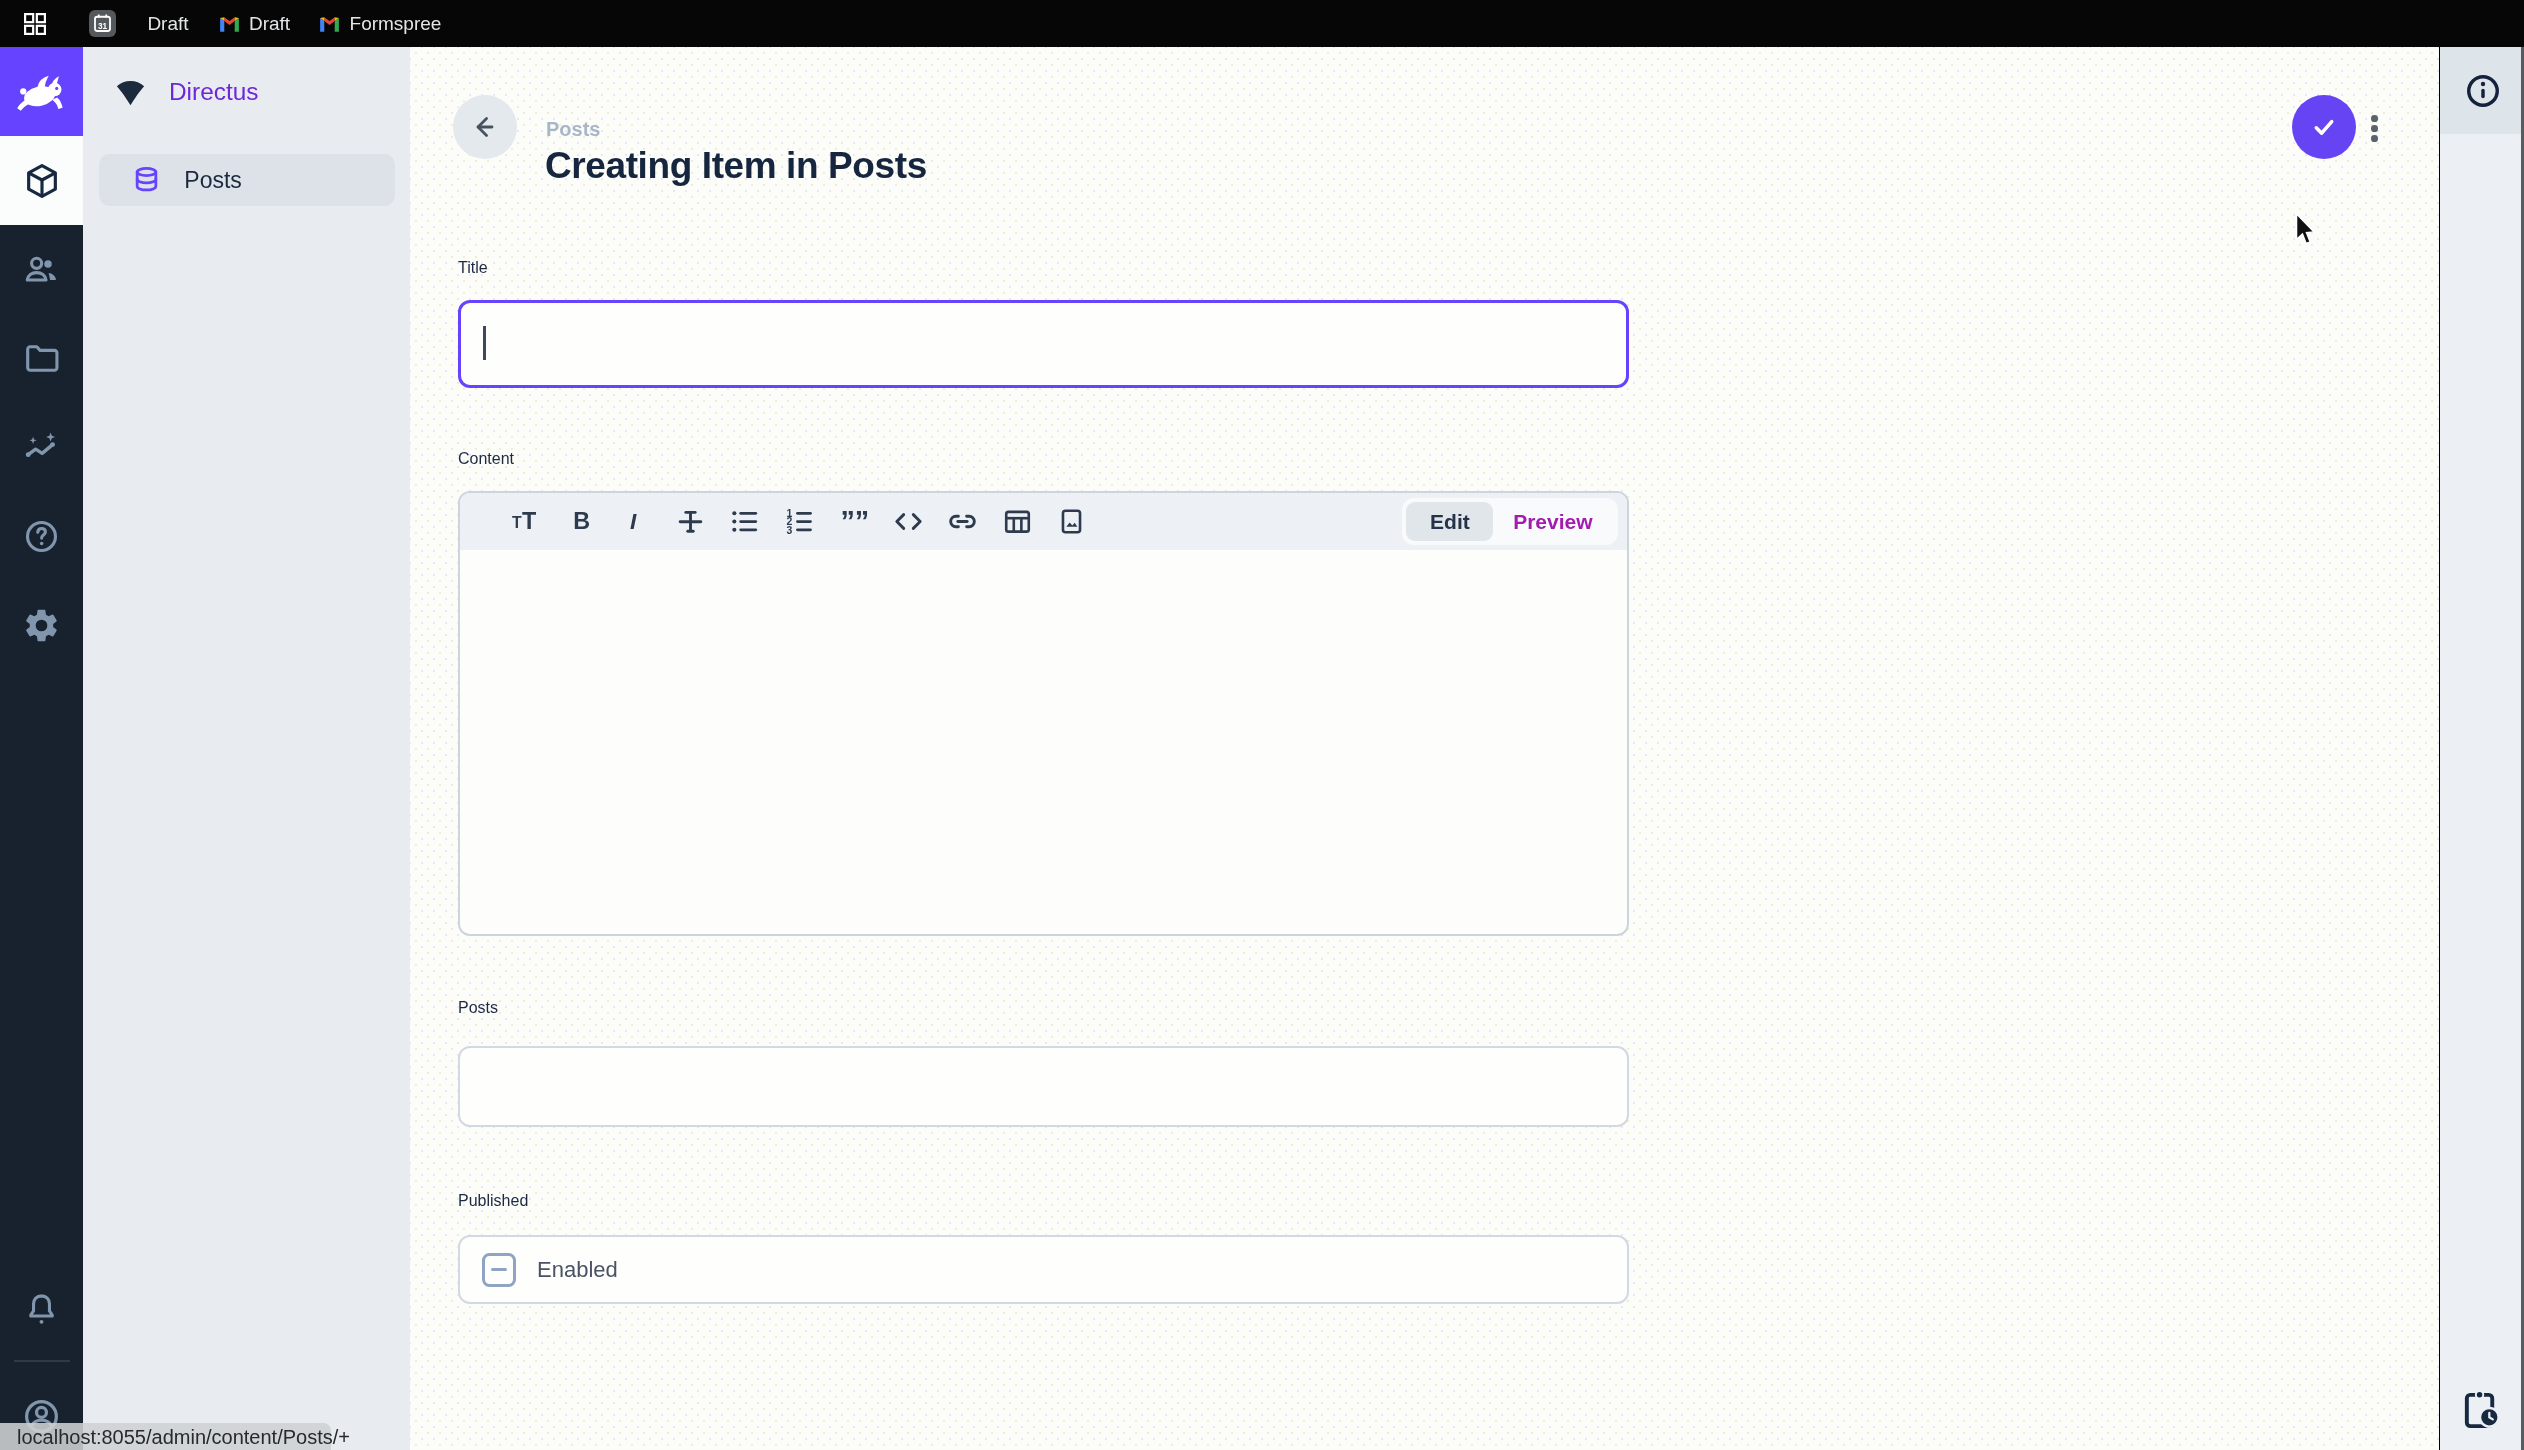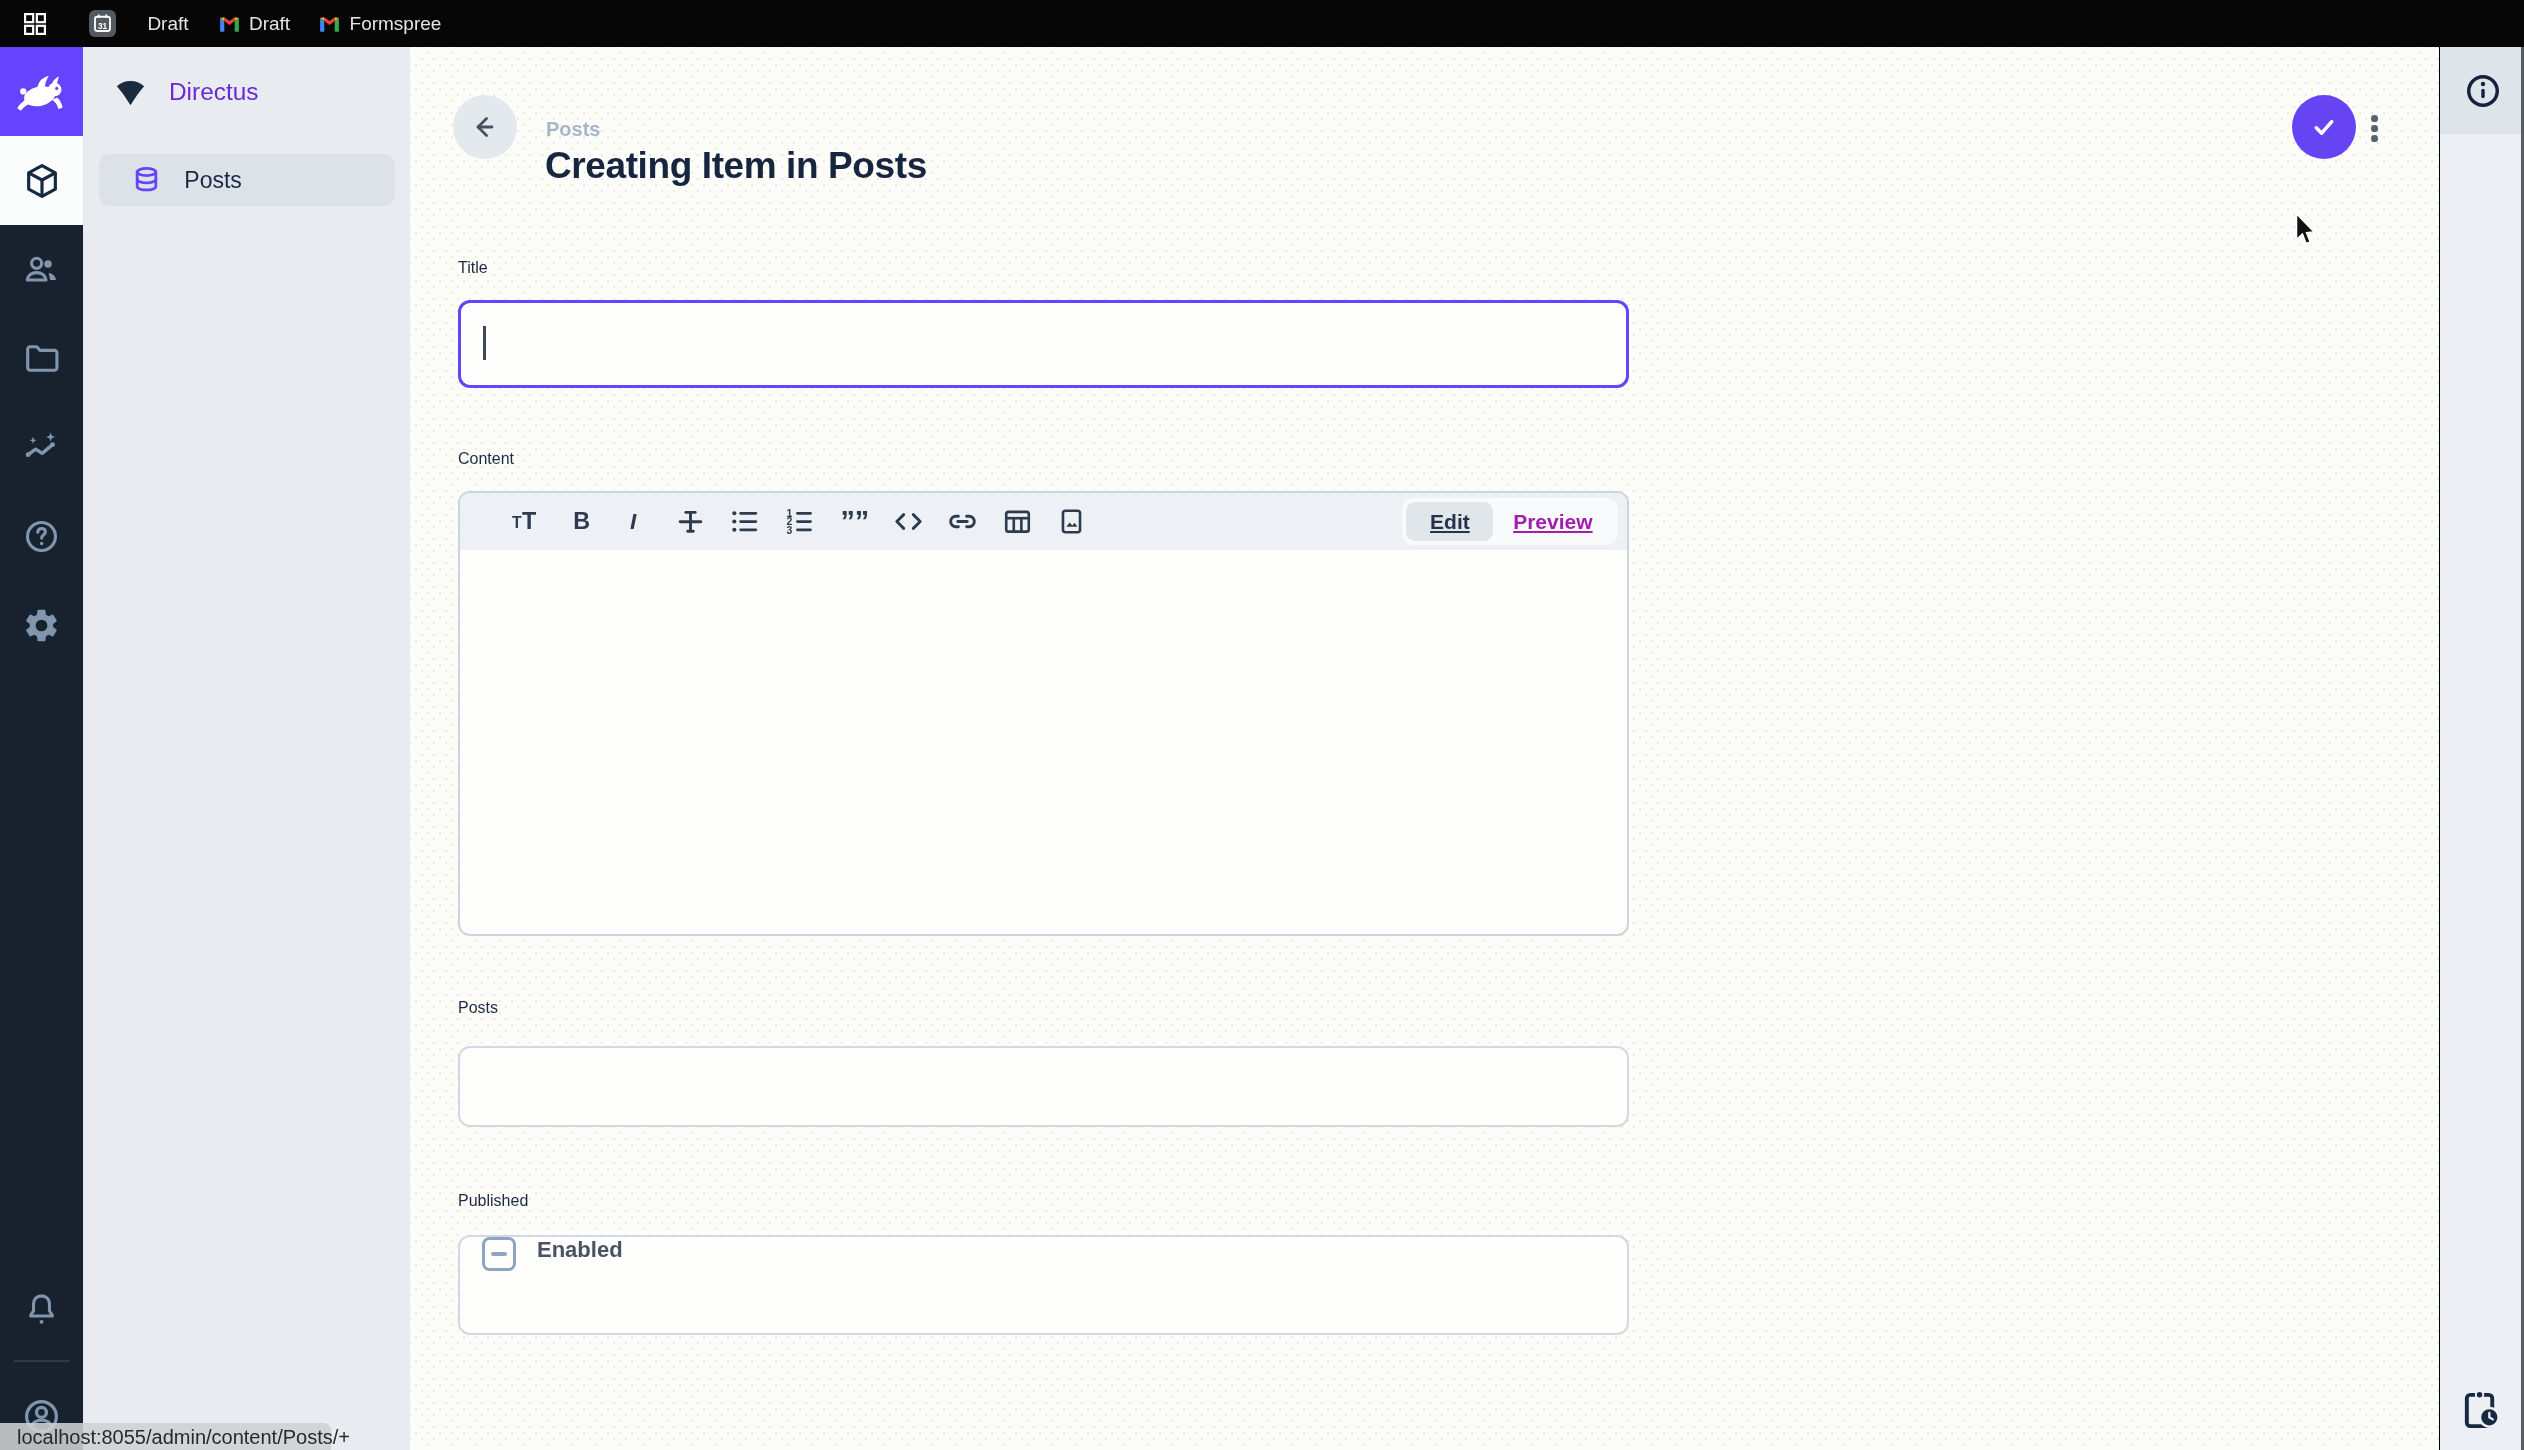--- a/index.html
+++ b/index.html
@@ -55,26 +55,26 @@
   .caret { position:absolute; left:73px; width:3px; height:34px; background:#3e4a5c; }
 
   .editor { position:absolute; left:48px; top:444px; width:1171px; height:445px; background:#fdfdfb;
             border:2.2px solid #ccd4dc; border-radius:12px; }
   .editor-toolbar { height:57px; background:#edf1f5; border-radius:9.6px 9.6px 0 0;
                     display:flex; align-items:center; padding-left:50px; gap:21.5px; }
   .tbi { width:33px; height:33px; color:#2e3b4e; display:flex; align-items:center; justify-content:center; }
   .mode-toggle { margin-left:auto; margin-right:9px; width:216px; height:47px; background:#f8fafb;
                  border-radius:12px; display:flex; align-items:center; padding:4.4px; }
   .mode-tab { height:39px; border-radius:9px; display:flex; align-items:center; justify-content:center;
-              font-size:21px; font-weight:600;text-decoration:underline; }
+              font-size:21px; font-weight:600; }
   .mode-tab.active { width:87px; background:#e1e6ea; color:#25334a; }
   .mode-tab.inactive { width:119px; color:#a21caf; }
 
-  .pub-box { position:absolute; left:48px; top:1188px; width:1171px; height:100px; background:#fefefc;
-             border:2.2px solid #d2d9e2; border-radius:12px; display:flex; align-items:flex-start;font-weight:bold; }
+  .pub-box { position:absolute; left:48px; top:1188px; width:1171px; height:69px; background:#fefefc;
+             border:2.2px solid #d2d9e2; border-radius:12px; display:flex; align-items:center; }
   .checkbox { margin-left:22px; width:34px; height:34px; border:3px solid #8ea4c2; border-radius:7.4px;
               display:flex; align-items:center; justify-content:center; }
   .checkbox .dash { width:16.3px; height:3.7px; border-radius:2.2px; background:#8ea4c2; }
   .checkbox-label { margin-left:21px; font-size:22px; color:#495363; }
 
   
   .rightbar { position:absolute; left:2440px; top:47px; width:85px; height:1403px; background:#ecf0f4; }
   .rightbar-header { height:87px; background:#dee5ea; display:flex; align-items:center; justify-content:center; }
   .rightbar-bottom { position:absolute; bottom:19px; left:0; width:82px; display:flex; justify-content:center; }
   .window-edge { position:absolute; right:0; top:47px; width:3.7px; height:1403px; background:#585c60; }

